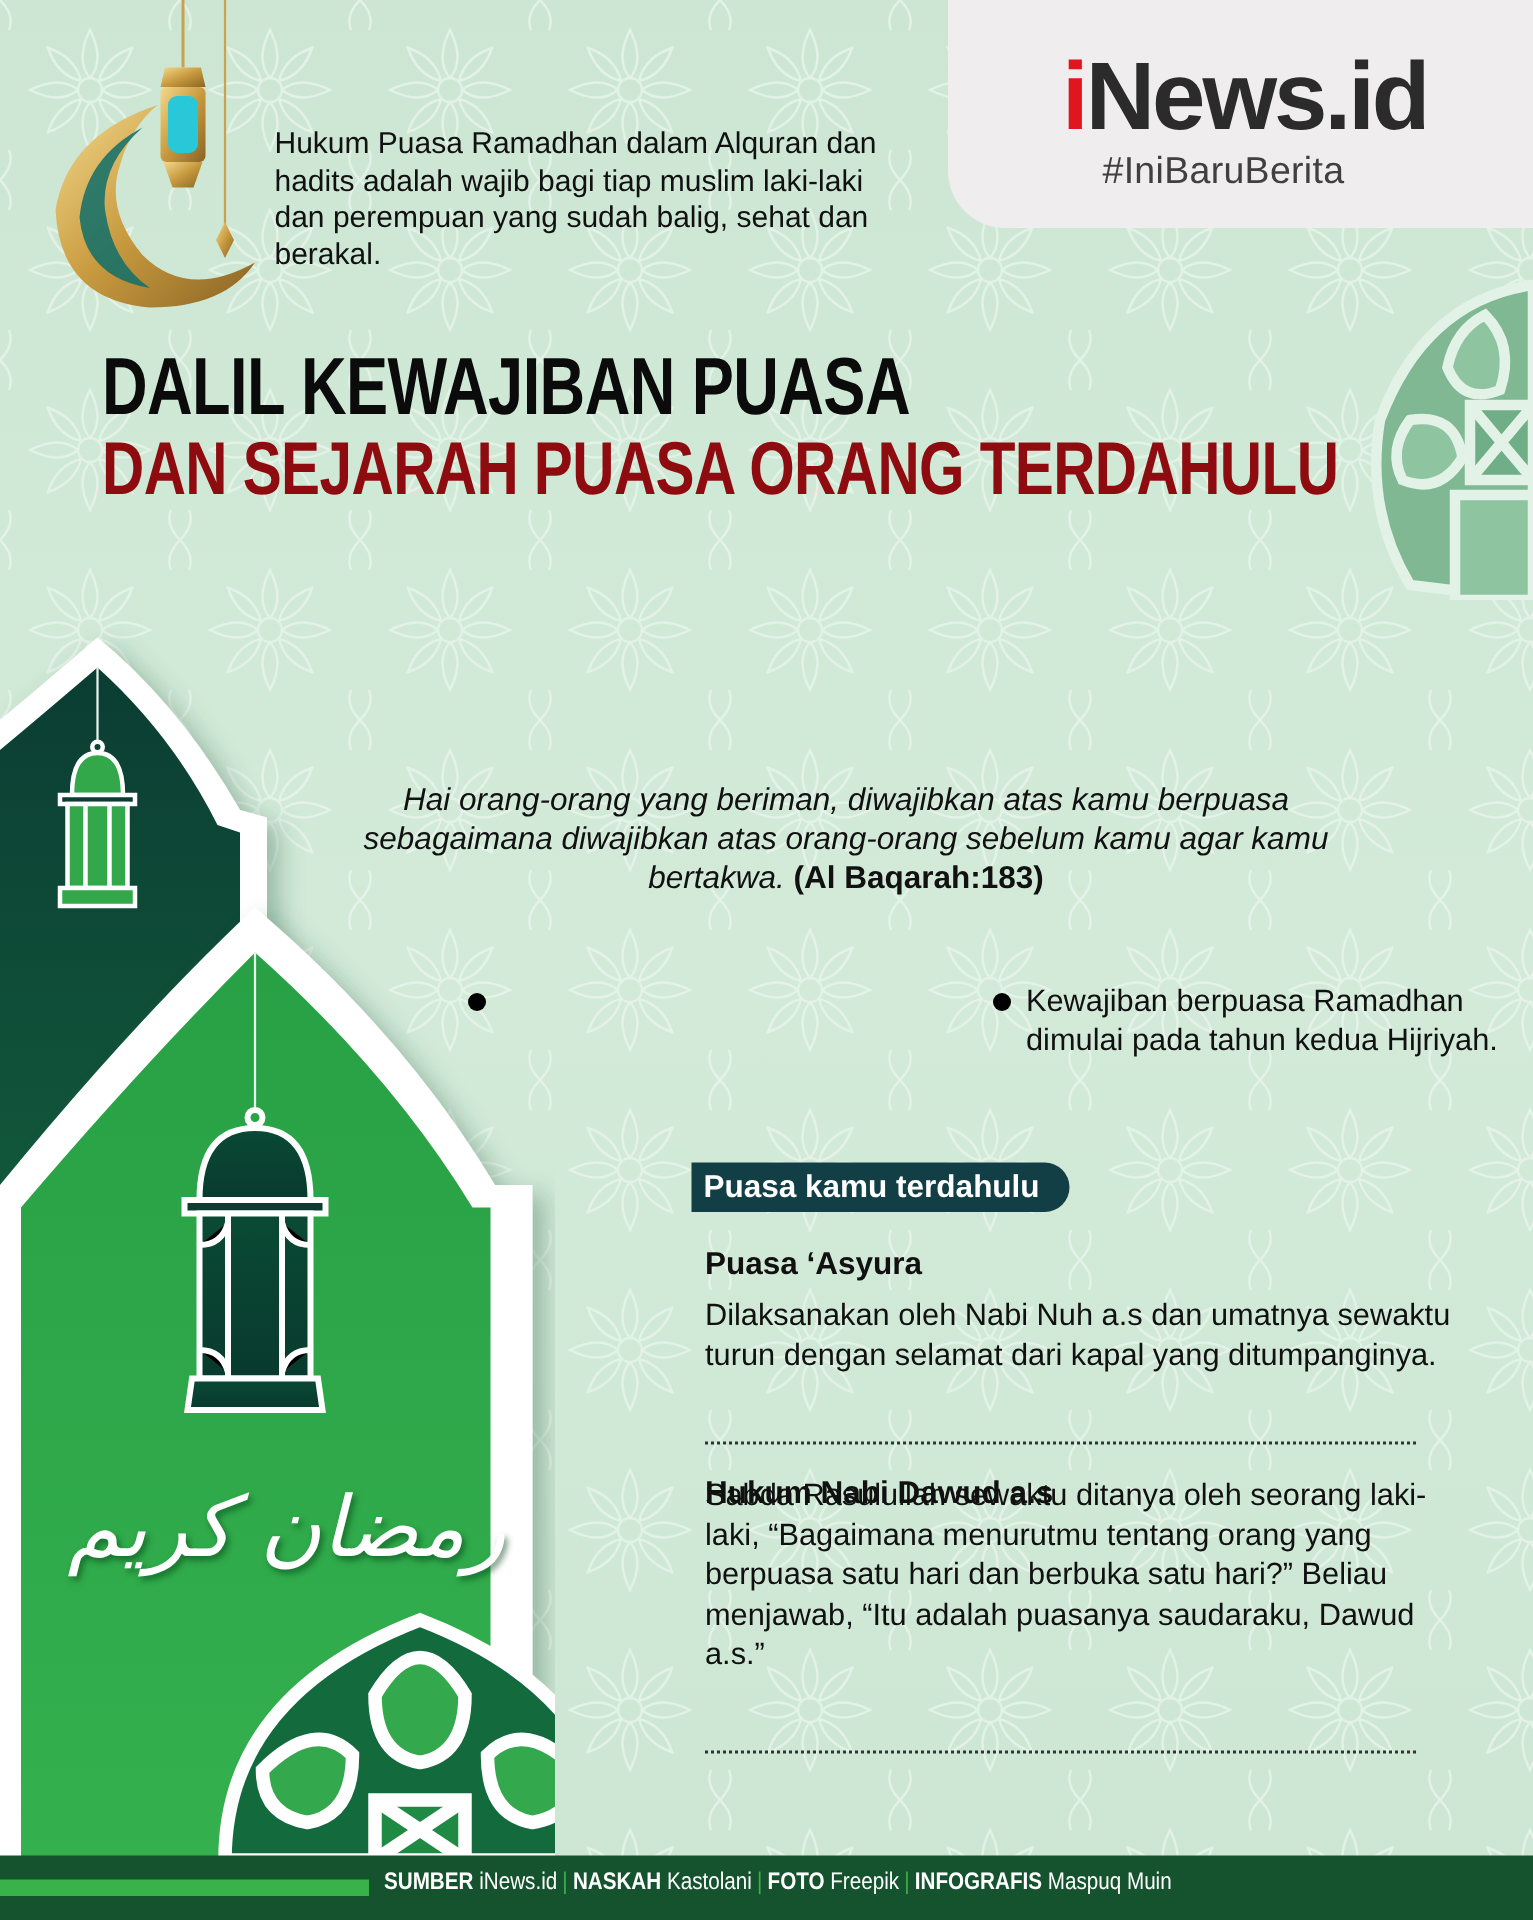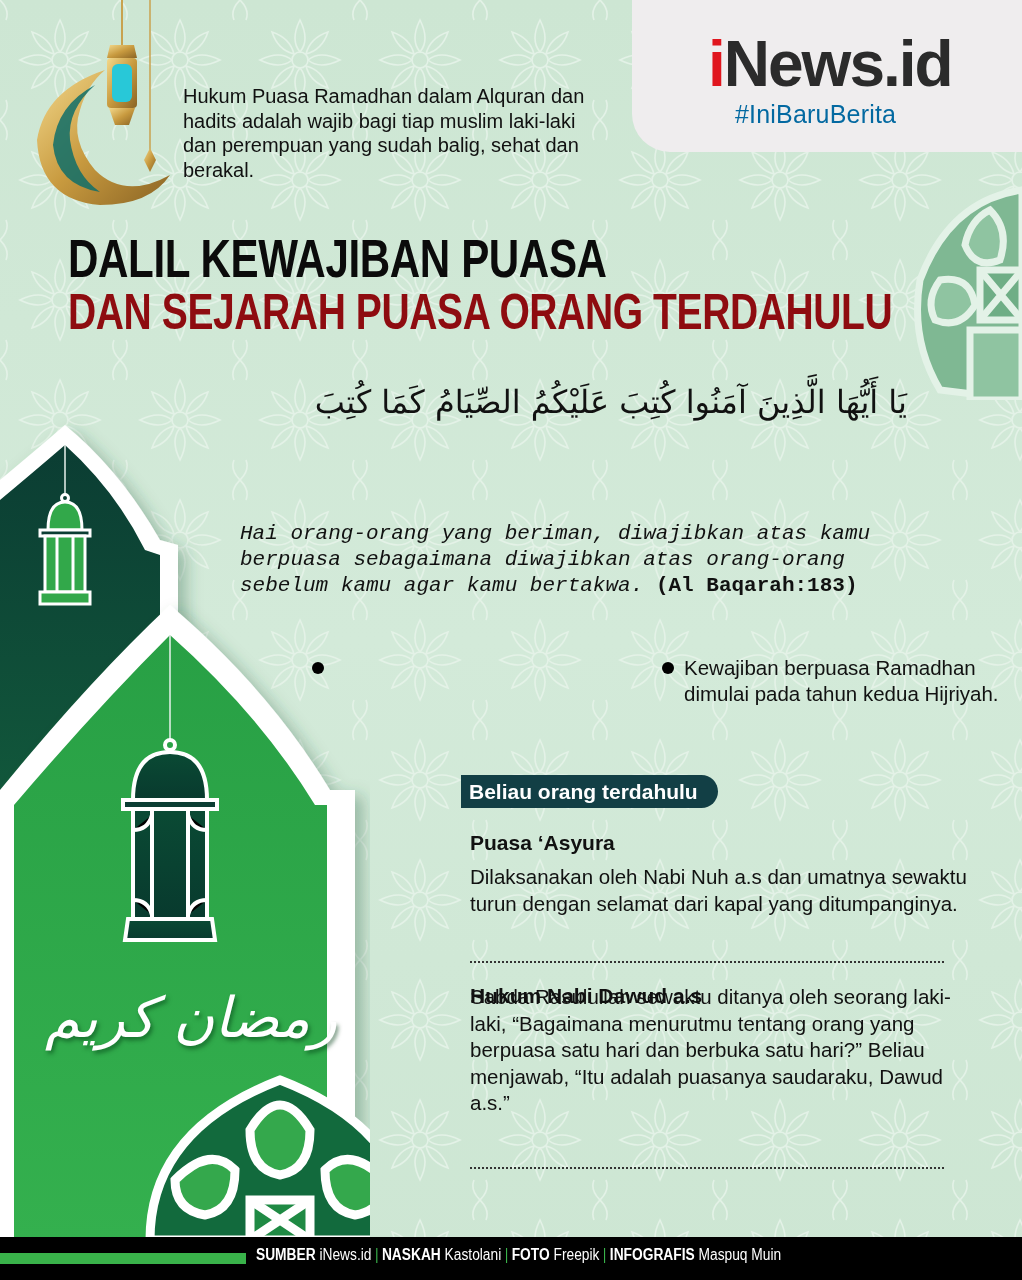--- a/index.html
+++ b/index.html
@@ -2,36 +2,36 @@
 <html><head>
 <meta charset="utf-8">
 <style>
   html,body{margin:0;padding:0;}
   body{width:1022px;height:1280px;position:relative;overflow:hidden;background:#cfe8d6;font-family:"Liberation Sans",sans-serif;color:#111;}
   .bg{position:absolute;left:0;top:0;width:1022px;height:1280px;background:linear-gradient(180deg,#cde6d3 0%,#d3ead9 50%,#cde6d3 100%);}
   .bg svg{position:absolute;left:0;top:0;}
   .logo-box{position:absolute;left:632px;top:0;width:390px;height:152px;background:#efedee;border-bottom-left-radius:38px;}
   .logo{position:absolute;left:708px;top:32px;font-weight:700;font-size:64px;letter-spacing:-2px;color:#2b2b2b;line-height:64px;}
   .logo .i{color:#e0161e;}
-  .tagline{position:absolute;left:735px;top:100px;font-size:25px;color:#0369a1;letter-spacing:0.2px;}
+  .tagline{position:absolute;left:735px;top:100px;font-size:25px;color:#404040;letter-spacing:0.2px;}
   .intro{position:absolute;left:183px;top:84px;width:420px;font-size:20px;line-height:24.5px;color:#111;}
   .title1{position:absolute;left:68px;top:229px;font-family:"Liberation Sans",sans-serif;font-weight:700;font-size:54px;color:#0b0b0b;transform:scaleX(0.78);transform-origin:left top;letter-spacing:-0.5px;white-space:nowrap;line-height:58px;}
   .title2{position:absolute;left:68px;top:285px;font-weight:700;font-size:50px;color:#8e0c10;transform:scaleX(0.78);transform-origin:left top;letter-spacing:-0.5px;white-space:nowrap;line-height:54px;}
   .arabic{position:absolute;right:115px;top:365px;width:620px;text-align:right;direction:rtl;font-family:"DejaVu Serif",serif;font-size:32px;line-height:74px;color:#111;}
-  .translation{position:absolute;left:240px;top:521px;width:648px;text-align:left;font-style:italic;font-size:21px;line-height:26px;color:#111;font-family:Liberation Mono, monospace;}
+  .translation{position:absolute;left:240px;top:521px;width:648px;text-align:center;font-style:italic;font-size:21px;line-height:26px;color:#111;}
   .translation b{font-style:normal;font-weight:700;}
   .bullet{position:absolute;top:655px;font-size:20.5px;line-height:26px;padding-left:24px;}
   .bullet .dot{position:absolute;left:2px;top:7px;width:12px;height:12px;border-radius:50%;background:#000;}
   .b1{left:310px;width:330px;}
   .b2{left:660px;width:320px;}
   .section-badge{position:absolute;left:461px;top:775px;height:33px;padding:0 20px 0 8px;background:#123f45;color:#fff;font-weight:700;font-size:21px;line-height:33px;border-top-right-radius:17px;border-bottom-right-radius:17px;}
   .item-title{position:absolute;left:470px;font-weight:700;font-size:21px;}
   .item-body{position:absolute;left:470px;width:500px;font-size:20.5px;line-height:26.5px;}
   .dots{position:absolute;left:470px;width:474px;border-top:2px dotted #333;}
-  .footer{position:absolute;left:0;top:1237px;width:1022px;height:43px;background:#000000;}
+  .footer{position:absolute;left:0;top:1237px;width:1022px;height:43px;background:#14532d;}
   .footer .bar{position:absolute;left:0;top:16px;width:246px;height:11px;background:#39b24a;}
   .footer .credits{position:absolute;left:256px;top:9px;font-size:16px;color:#fff;transform:scaleX(0.86);transform-origin:left top;white-space:nowrap;}
   .footer .credits b{font-weight:700;}
   .footer .sep{color:#39b24a;margin:0 4px;}
   .deco{position:absolute;}
 </style>
 </head>
 <body>
 
 <div class="bg">
@@ -91,21 +91,20 @@
     <path d="M84 108 L110 108 L104 125 L90 125Z" fill="url(#gold)"></path>
   </g>
 </svg>
 
 <div class="intro">Hukum Puasa Ramadhan dalam Alquran dan hadits adalah wajib bagi tiap muslim laki-laki dan perempuan yang sudah balig, sehat dan berakal.</div>
 
 <div class="title1">DALIL KEWAJIBAN PUASA</div>
 <div class="title2">DAN SEJARAH PUASA ORANG TERDAHULU</div>
 
 <div class="arabic">
-  <div>يَا أَيُّهَا الَّذِينَ آمَنُوا كُتِبَ عَلَيْكُمُ الصِّيَامُ كَمَا كُتِبَ</div>
 </div>
 
 <div class="translation"><span>Hai orang-orang yang beriman, diwajibkan atas kamu berpuasa sebagaimana diwajibkan atas orang-orang sebelum kamu agar kamu bertakwa.</span> <b>(Al Baqarah:183)</b></div>
 
 <svg class="deco" style="left:0;top:410px;" width="370" height="830" viewBox="0 0 370 830">
   <defs>
     <linearGradient id="dg" x1="0" y1="0" x2="0" y2="1">
         <stop offset="0" stop-color="#0b3d33"></stop>
         <stop offset="1" stop-color="#125a3c"></stop>
       </linearGradient>
@@ -160,21 +159,21 @@
     <path d="M250 790 L310 790 L310 830 L250 830Z" fill="#1f8a44"></path>
     <path d="M250 790 L310 830 M310 790 L250 830"></path>
   </g>
 </svg>
 
 <div class="deco" style="left:45px;top:985px;font-family:'DejaVu Serif',serif;font-size:56px;color:#fff;direction:rtl;text-shadow:2px 3px 4px rgba(0,60,20,0.55);font-style:italic;">رمضان كريم</div>
 
 <div class="bullet b1"><span class="dot"></span></div>
 <div class="bullet b2"><span class="dot"></span><span>Kewajiban berpuasa Ramadhan dimulai pada tahun kedua Hijriyah.</span></div>
 
-<div class="section-badge">Beliau orang terdahulu</div>
+<div class="section-badge">Puasa kamu terdahulu</div>
 
 <div class="item-title" style="top:831px;">Puasa ‘Asyura</div>
 <div class="item-body" style="top:864px;">Dilaksanakan oleh Nabi Nuh a.s dan umatnya sewaktu turun dengan selamat dari kapal yang ditumpanginya.</div>
 <div class="dots" style="top:961px;"></div>
 
 <div class="item-title" style="top:984px;">Hukum Nabi Dawud a.s</div>
 <div class="item-body" style="top:984px;">Sabda Rasulullah sewaktu ditanya oleh seorang laki-laki, “Bagaimana menurutmu tentang orang yang berpuasa satu hari dan berbuka satu hari?” Beliau menjawab, “Itu adalah puasanya saudaraku, Dawud a.s.”</div>
 <div class="dots" style="top:1167px;"></div>
 
 <div class="footer">

